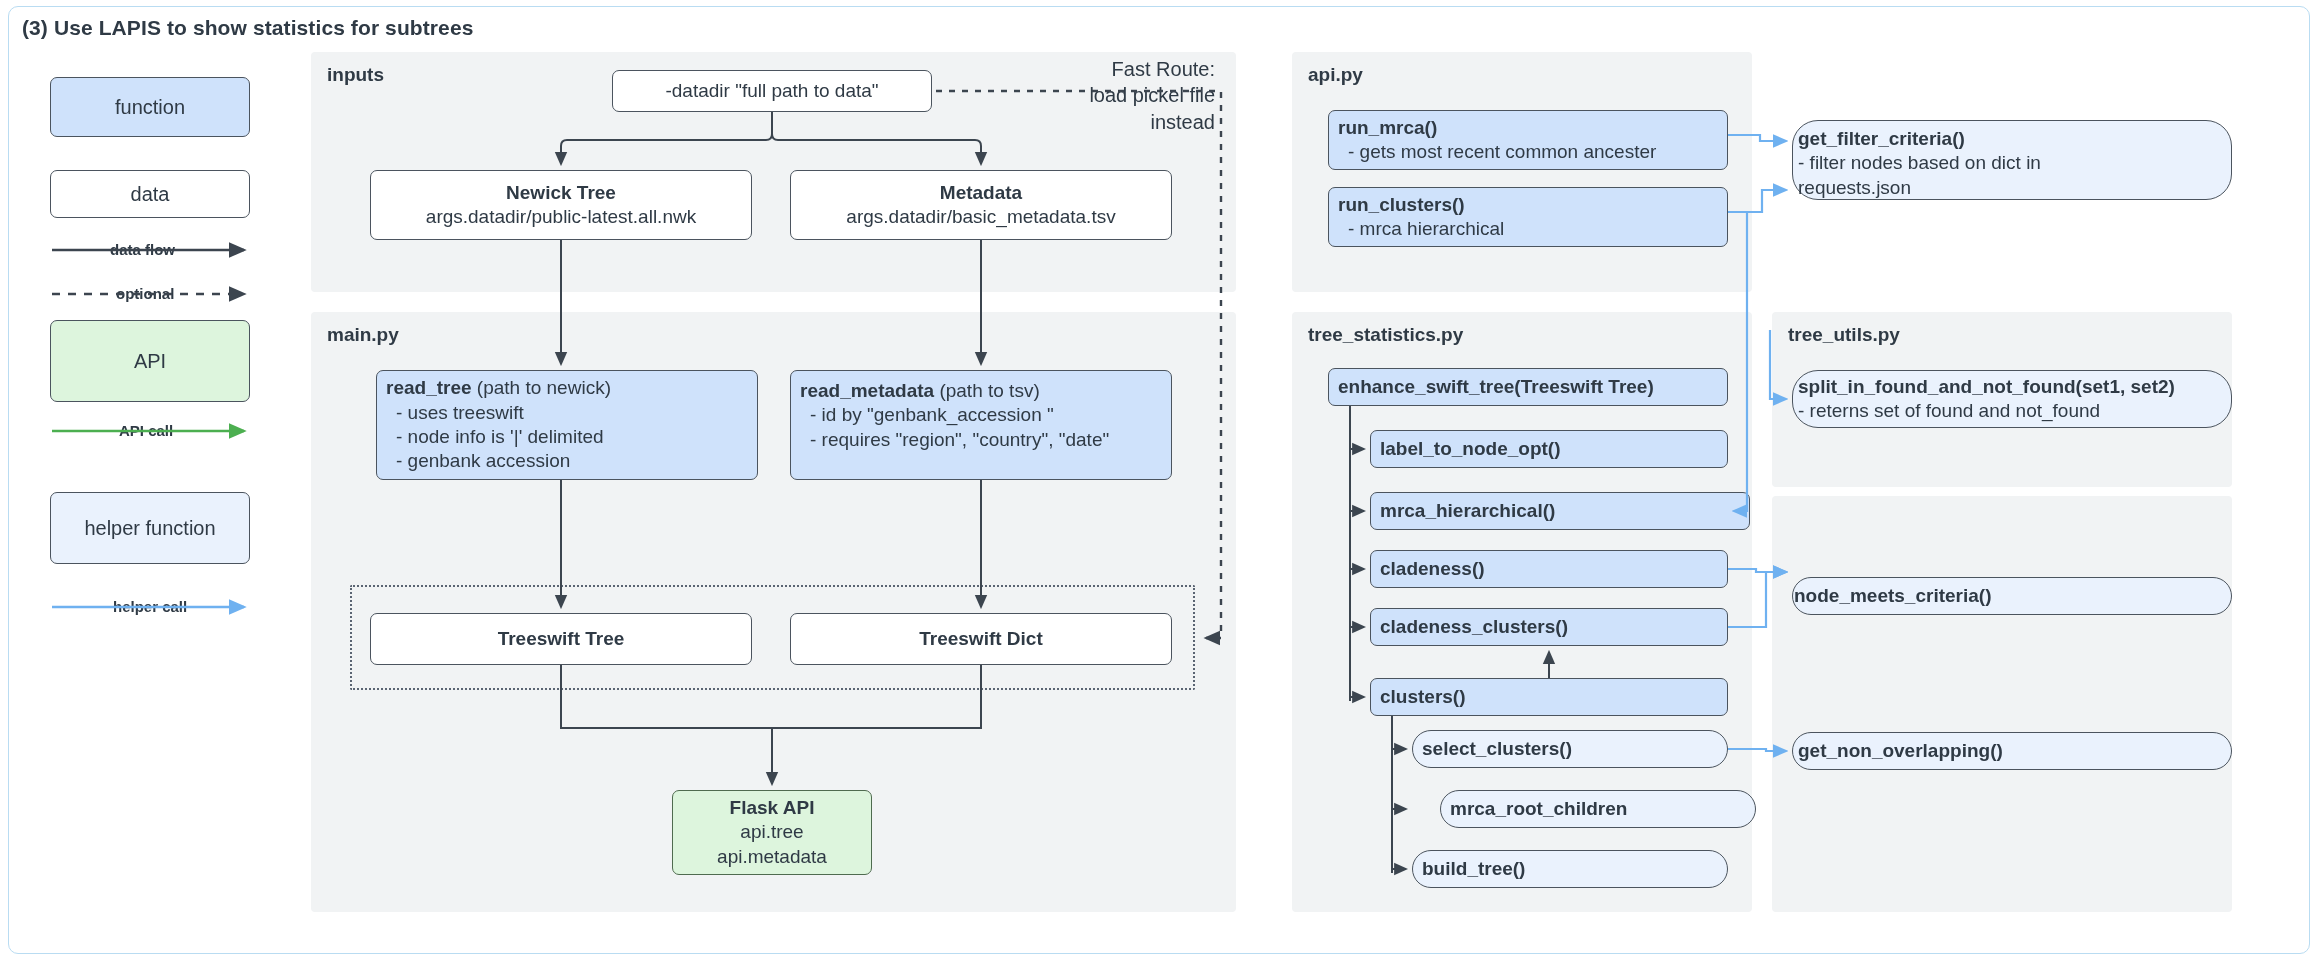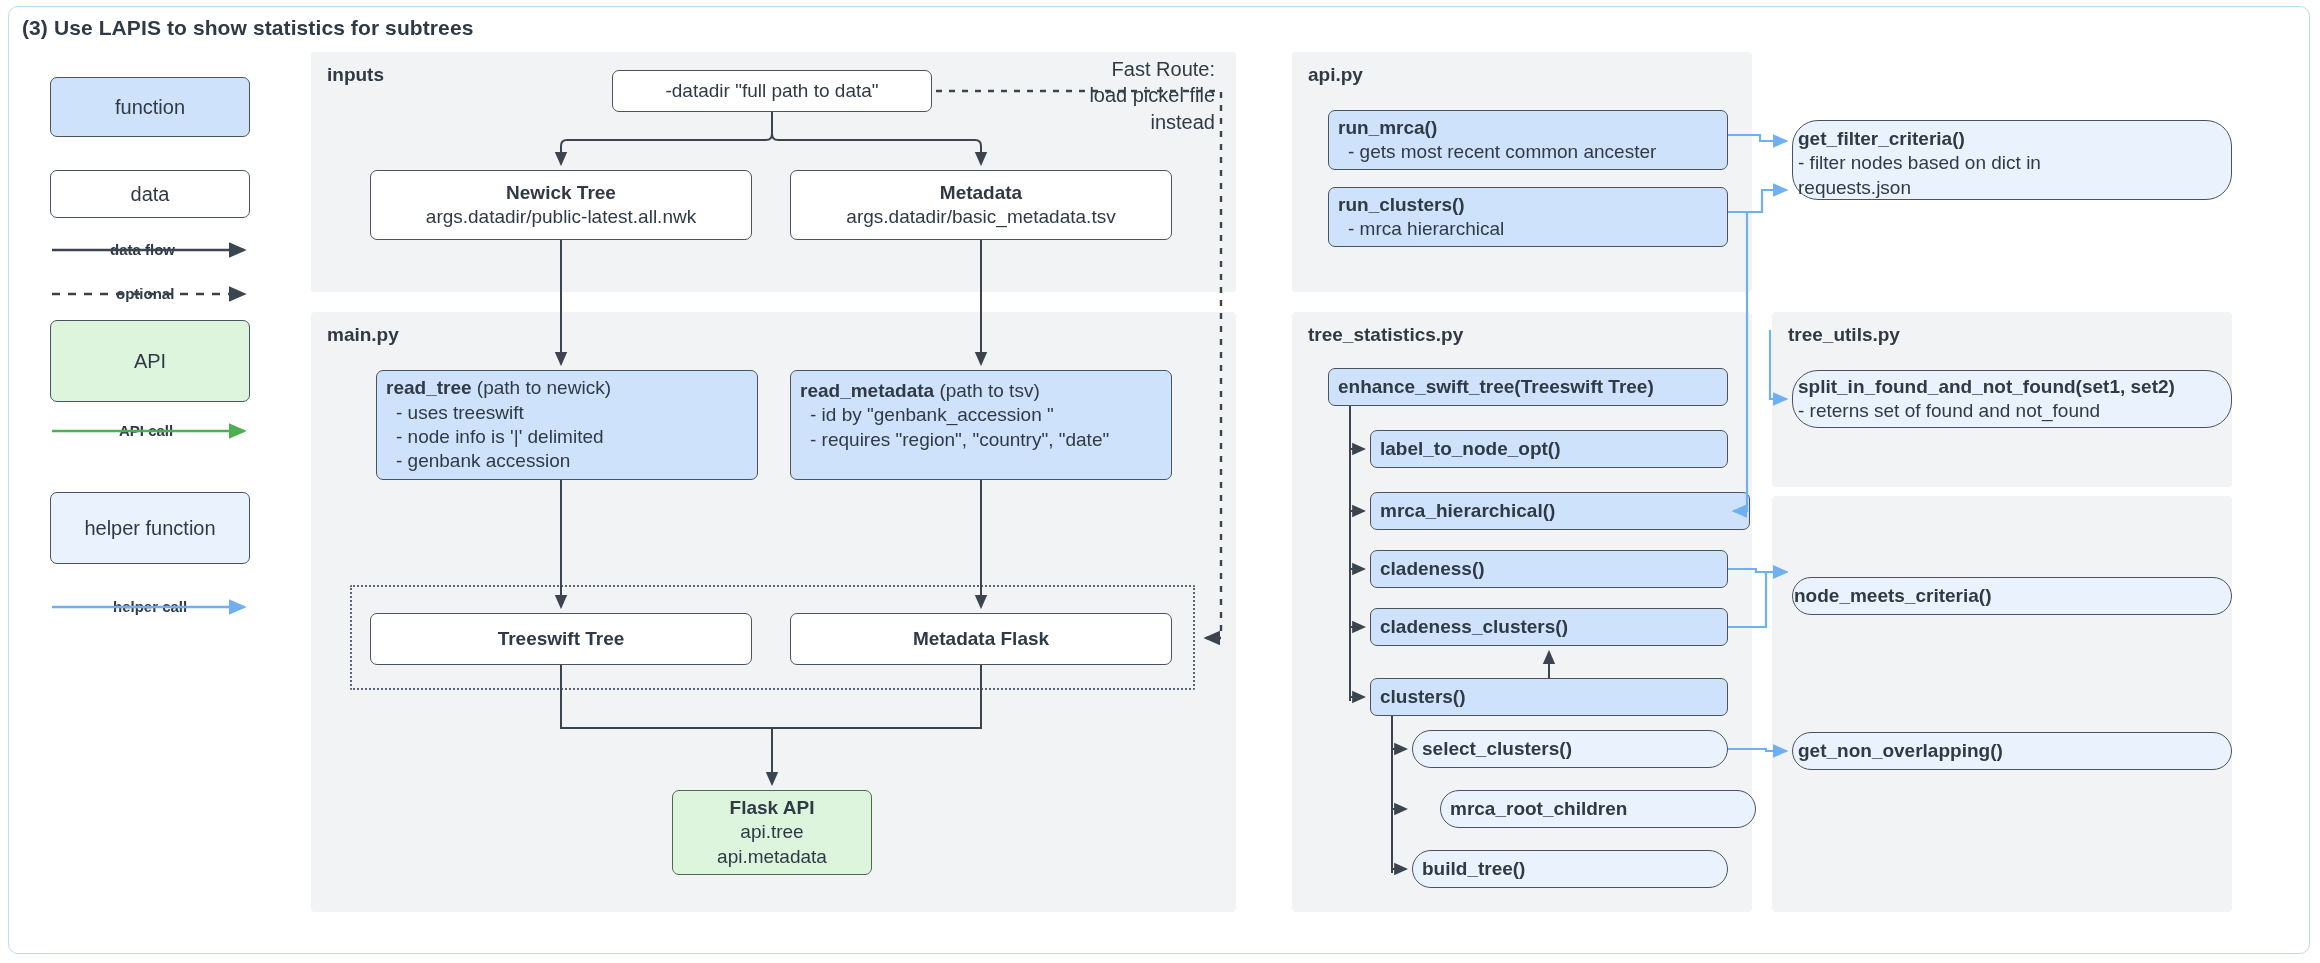--- a/index.html
+++ b/index.html
@@ -181,21 +181,21 @@
     <span class="row" style="padding-left:10px">- requires "region", "country", "date"</span>
   </div>
 
   <div class="dotted-group" style="left:350px; top:585px; width:845px; height:105px;"></div>
 
   <div class="node n-data center" style="left:370px; top:613px; width:382px; height:52px;">
     <span class="ttl row">Treeswift Tree</span>
   </div>
 
   <div class="node n-data center" style="left:790px; top:613px; width:382px; height:52px;">
-    <span class="ttl row">Metadata Flask</span>
+    <span class="ttl row">Treeswift Dict</span>
   </div>
 
   <div class="node n-api center" style="left:672px; top:790px; width:200px; height:85px;">
     <span class="ttl row">Flask API</span>
     <span class="sub row">api.tree</span>
     <span class="sub row">api.metadata</span>
   </div>
 
   <div class="group" style="left:1292px; top:52px; width:460px; height:240px;"></div>
   <div class="group-title" style="left:1308px; top:64px;">api.py</div>

